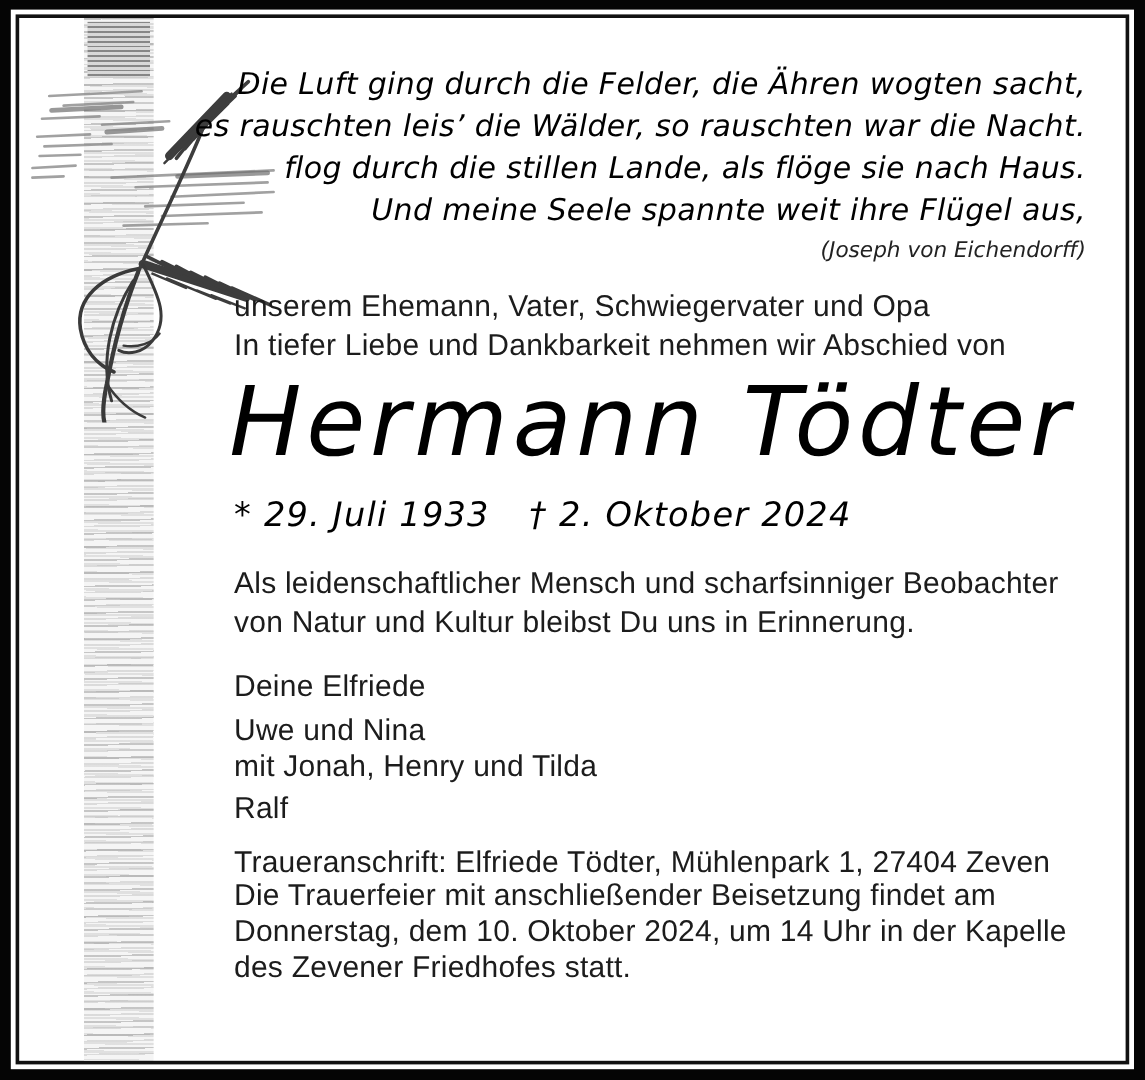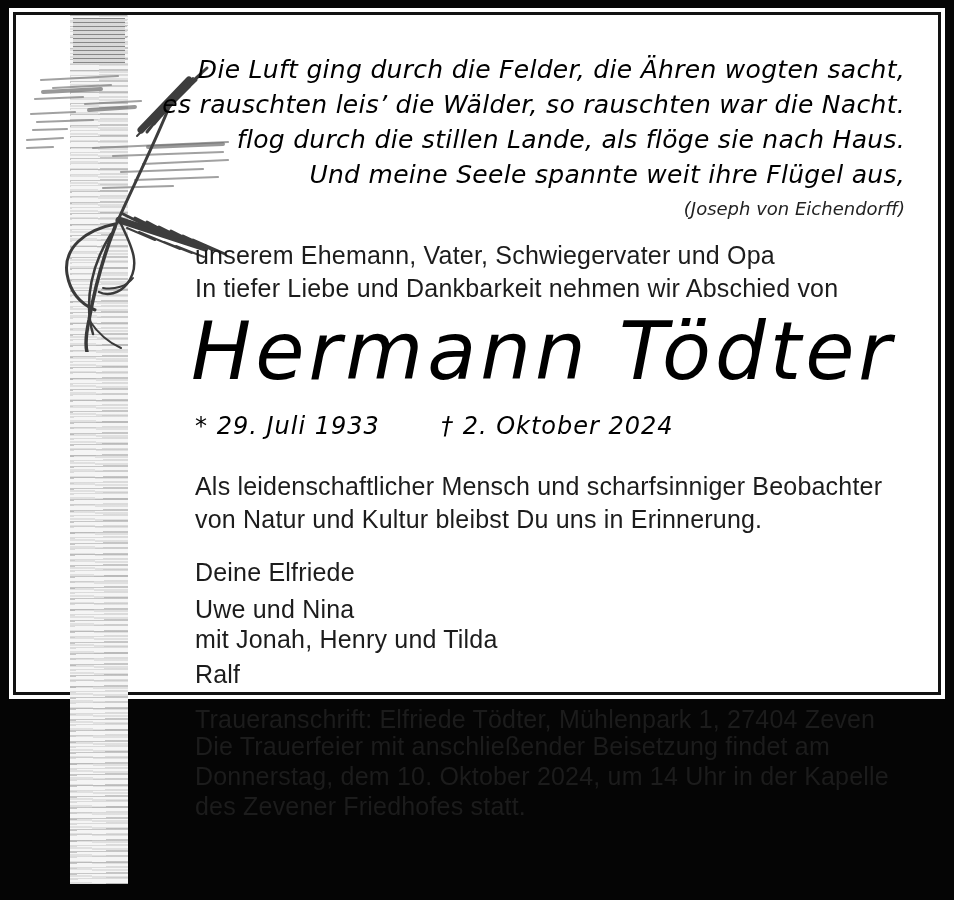--- a/index.html
+++ b/index.html
@@ -1,18 +1,18 @@
 <!DOCTYPE html>
 <html><head>
 <meta charset="utf-8">
 <style>
   html,body{margin:0;padding:0;background:#000;}
   .stage{position:relative;width:954px;height:900px;background:#050505;overflow:hidden;
          font-family:"Liberation Sans", sans-serif;}
-  .page{position:absolute;left:9px;top:8px;width:936px;height:691px;background:#ffffff;}
+  .page{position:absolute;left:9px;top:8px;width:936px;height:883px;background:#ffffff;}
   .rule{position:absolute;left:4px;top:4px;right:4px;bottom:4px;border:3px solid #121212;}
   .content{position:absolute;left:0;top:0;right:0;bottom:0;}
 
   
   .band{position:absolute;left:61px;top:7px;width:58px;height:869px;
         background:
           repeating-linear-gradient(179deg, rgba(140,140,140,.45) 0 1.5px, rgba(255,255,255,0) 1.5px 5px,
                                     rgba(170,170,170,.35) 5px 6.5px, rgba(255,255,255,0) 6.5px 11px),
           repeating-linear-gradient(181deg, rgba(185,185,185,.35) 0 2px, rgba(255,255,255,0) 2px 7px),
           #f5f5f5;}
@@ -22,21 +22,21 @@
           #cfcfcf;}
   .wheat{position:absolute;left:14px;top:44px;width:210px;height:300px;}
 
   
   .hand{font-family:"DejaVu Sans", sans-serif;font-style:italic;color:#000;}
   .poem{position:absolute;right:40px;top:44px;text-align:right;font-size:25px;line-height:35px;
         letter-spacing:.3px;}
   .poem-attr{position:absolute;right:40px;top:190px;text-align:right;font-size:18px;color:#222;}
   .name{position:absolute;left:182px;top:296px;font-size:80px;line-height:96px;letter-spacing:4px;
         font-weight:400;}
-  .dates{position:absolute;left:186px;top:404px;font-size:24px;letter-spacing:1px;}
+  .dates{position:absolute;left:186px;top:404px;font-size:28px;letter-spacing:1px;}
   .dates .death{position:absolute;left:246px;top:0;white-space:nowrap;}
 
   
   .body-t{position:absolute;color:#1c1c1c;font-size:25px;line-height:33px;letter-spacing:.2px;}
   .intro{left:186px;top:231px;}
   .tribute{left:186px;top:462px;}
   .mourner{left:186px;white-space:nowrap;}
   .address{left:186px;top:695px;white-space:nowrap;}
   .funeral{left:186px;top:723px;line-height:30px;}
   .footer{left:0;right:0;top:893px;text-align:center;font-size:17px;letter-spacing:.5px;}

